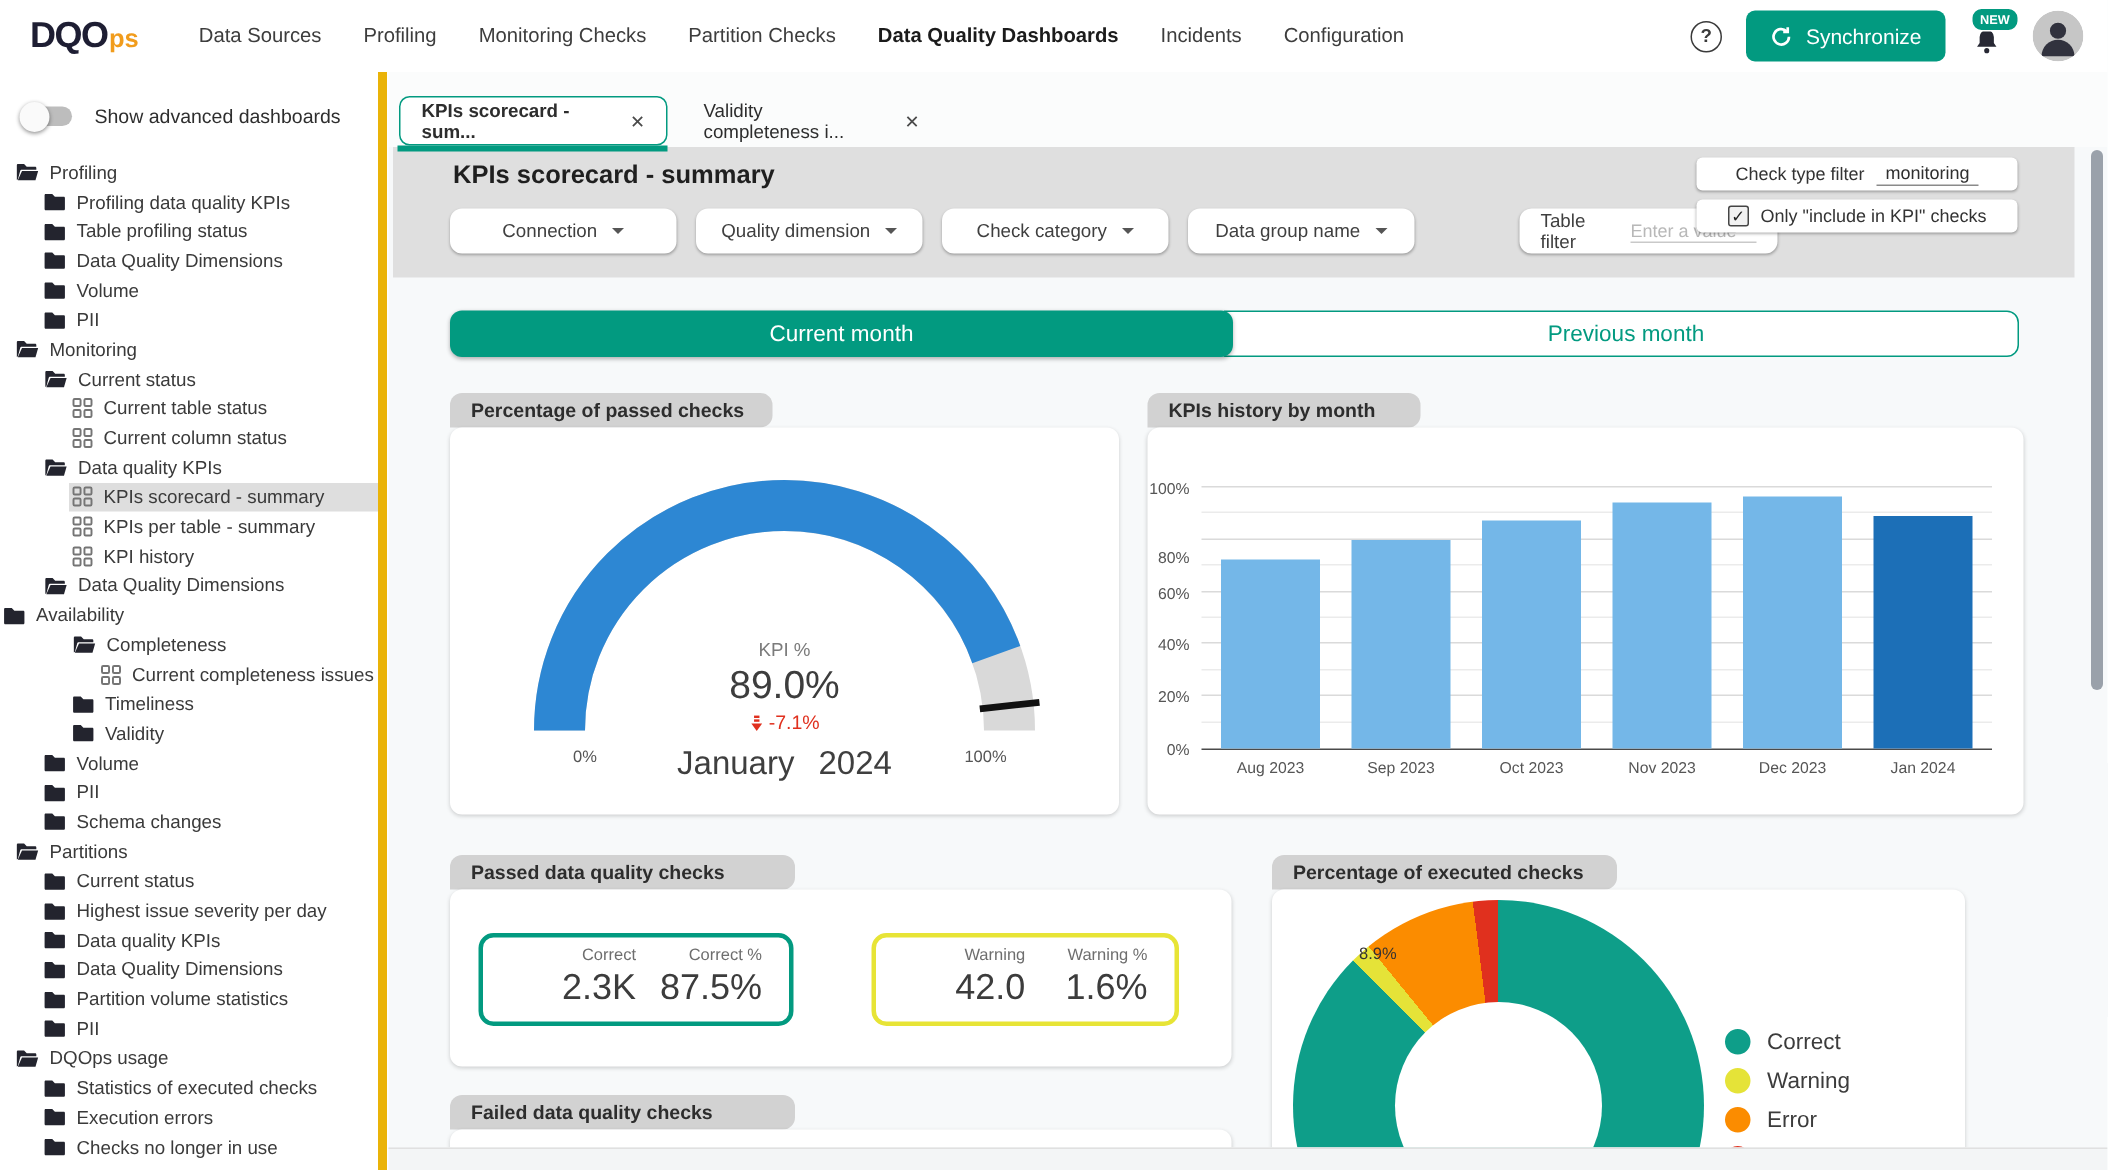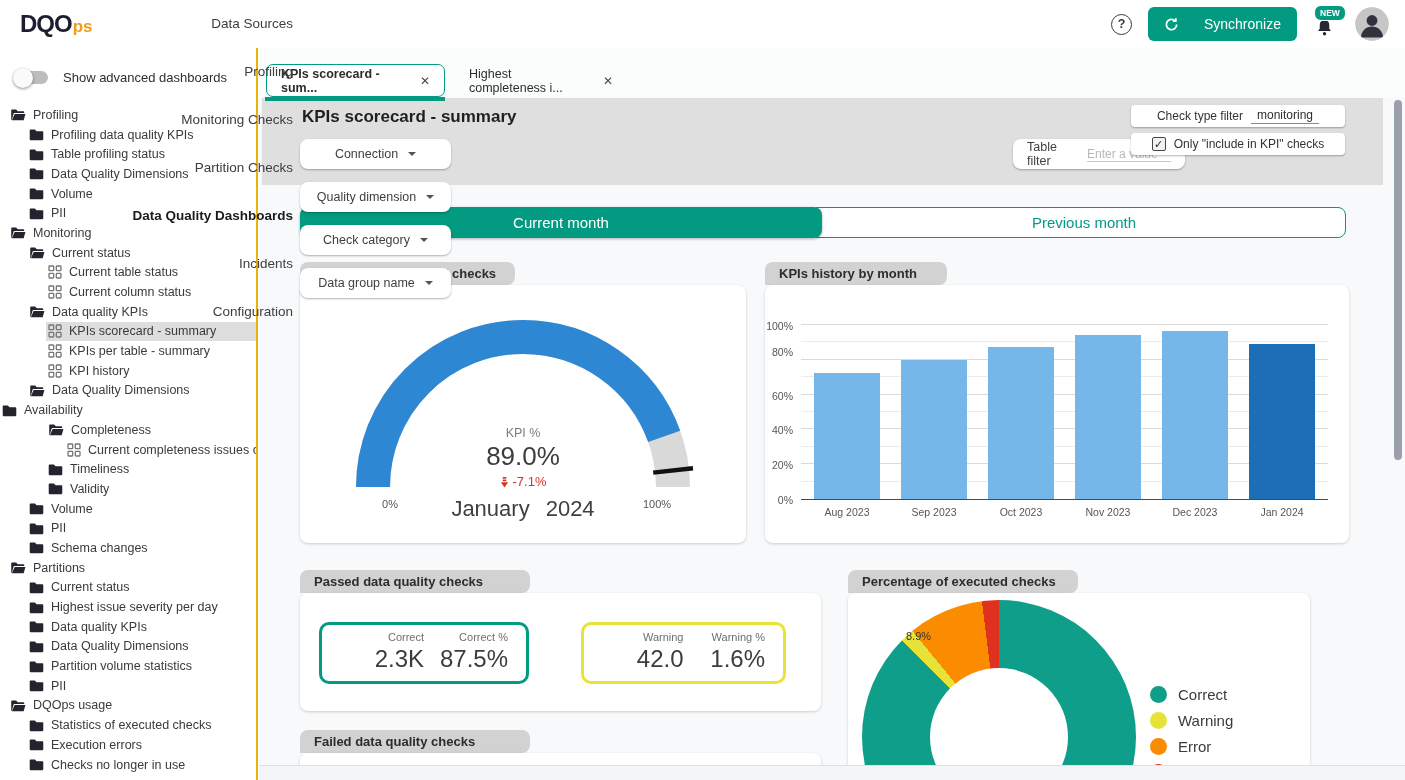--- a/index.html
+++ b/index.html
@@ -6,38 +6,38 @@
   html,body { width:1405px; height:780px; overflow:hidden; background:#fff;
     font-family:"Liberation Sans","DejaVu Sans",sans-serif; }
   #app { position:relative; width:1405px; height:780px; background:#fff; }
 
   
   .topbar { position:absolute; left:0; top:0; right:0; height:48px; background:#fff;
     display:flex; align-items:center; z-index:30; }
   .logo { display:flex; align-items:baseline; padding:0 26px 0 20px; cursor:pointer; }
   .logo .l1 { font-weight:900; font-size:24px; letter-spacing:-1px; color:#1e1e33; }
   .logo .l2 { font-weight:900; font-size:17px; color:#f19c1c; margin-left:1px; }
-  .nav { display:flex; align-items:flex-end; height:100%;flex-direction:column; }
+  .nav { display:flex; align-items:flex-start; height:100%; }
   .nav-item { padding:0 14px; font-size:13.5px; color:#3d3d3d; cursor:pointer; line-height:48px; }
   .nav-item.active { font-weight:bold; color:#1b1b1b; }
   .top-right { margin-left:auto; display:flex; align-items:center; gap:16px; padding-right:16px; }
   .help-icon { width:21px; height:21px; border:1.8px solid #3a3a3a; border-radius:50%;
     font-size:12.5px; font-weight:bold; color:#3a3a3a; display:flex; align-items:center; justify-content:center; cursor:pointer; }
   .sync-btn { height:34px; background:#029a80; border:none; border-radius:6px; color:#fff;
-    font-size:14px; display:flex; align-items:center; gap:25px; padding:17px 16px; cursor:pointer;
+    font-size:14px; display:flex; align-items:center; gap:9px; padding:17px 16px; cursor:pointer;
     font-family:inherit; }
   .bell-wrap { position:relative; width:26px; height:30px; cursor:pointer; }
   .bell-wrap svg { position:absolute; left:2px; top:9px; }
   .new-badge { position:absolute; left:1px; top:-4px; background:#029a80; color:#fff;
     font-size:8.5px; font-weight:bold; border-radius:7px; padding:2px 5px; border:1.5px solid #fff; }
   .avatar { width:34px; height:34px; border-radius:50%; overflow:hidden; cursor:pointer; }
 
   
   .sidebar { position:absolute; left:0; top:48px; width:258px; bottom:0; background:#fff;
-    border-right:2px solid #eab308; overflow:hidden; z-index:20; }
+    border-right:6px solid #eab308; overflow:hidden; z-index:20; }
   .adv-toggle { display:flex; align-items:center; gap:15px; padding:22px 0 0 16px;
     font-size:13px; color:#2e2e2e; }
   .switch { width:32px; height:13px; background:#bdbdbd; border-radius:7px; position:relative;
     cursor:pointer; flex:none; }
   .switch .knob { position:absolute; left:-3px; top:-3.5px; width:20px; height:20px;
     background:#fafafa; border-radius:50%; box-shadow:0 1px 3px rgba(0,0,0,.45); }
   .tree { margin-top:20px; font-size:12.5px; color:#3a3a3a; white-space:nowrap; }
   .tree-row { height:19.7px; display:flex; align-items:center; cursor:pointer; }
   .tree-row .inner { display:flex; align-items:center; gap:7px; flex:1; height:100%;
     overflow:hidden; padding-left:2px; }
@@ -51,21 +51,21 @@
   .tab .close { margin-left:24px; font-size:12px; color:#4a4a4a; cursor:pointer; }
   .tab.active { left:7px; width:179px; border:1px solid #029a80; font-weight:bold; background:#fff; }
   .tab.inactive { left:196px; width:172px; }
   .tab-underline { position:absolute; left:6px; top:49px; width:180px; height:4px; background:#029a80; }
 
   
   .main-bg { position:absolute; left:259px; top:98px; right:0; bottom:0; background:#f7f9fa; }
   .header-panel { position:absolute; left:262px; top:98px; width:1121px; height:87px;
     background:#dfdfdf; z-index:5; }
   .page-title { position:absolute; left:40px; top:9px; font-size:17px; font-weight:bold; color:#1f1f1f; }
-  .filter-row { position:absolute; left:38px; top:41px; display:flex; gap:13px;flex-direction:column; }
+  .filter-row { position:absolute; left:38px; top:41px; display:flex; gap:13px; }
   .pill { height:30px; background:#fff; border-radius:8px; box-shadow:0 1px 2px rgba(0,0,0,.3);
     display:flex; align-items:center; justify-content:center; gap:10px; font-size:12.5px;
     color:#3f3f3f; padding:0 14px; cursor:pointer; }
   .caret { width:0; height:0; border-left:4px solid transparent; border-right:4px solid transparent;
     border-top:4.5px solid #555; }
   .tf-pill { width:172px; justify-content:flex-start; }
   .tf-pill input { border:none; outline:none; border-bottom:1px solid #c9c9c9; width:84px;
     font-size:12px; color:#3f3f3f; font-family:inherit; background:transparent; }
   .tf-pill input::placeholder { color:#b8b8b8; }
   .right-filters { position:absolute; left:869px; top:7px; width:214px; }
@@ -573,21 +573,21 @@
   </div>
 
   <div class="main-bg"></div>
 
   <div class="tabbar">
     <div class="tab active">
       <span>KPIs scorecard - sum...</span>
       <span class="close">✕</span>
     </div>
     <div class="tab inactive">
-      <span>Highest completeness i...</span>
+      <span>Validity completeness i...</span>
       <span class="close">✕</span>
     </div>
     <div class="tab-underline"></div>
   </div>
 
   <div class="header-panel">
     <div class="page-title">KPIs scorecard - summary</div>
     <div class="filter-row">
         <div class="pill" style="width: 151px;">
           <span>Connection</span>
@@ -659,21 +659,21 @@
       </div>
     </div>
 
     <div class="card-label" style="left:506px;top:77px;width:182px;">KPIs history by month</div>
     <div class="card" style="left:506px;top:100px;width:584px;height:258px;">
       <div class="bar-yaxis">
           <div class="ylab" style="bottom: -6px;">0%</div>
           <div class="ylab" style="bottom: 28.8px;">20%</div>
           <div class="ylab" style="bottom: 63.6px;">40%</div>
           <div class="ylab" style="bottom: 98.4px;">60%</div>
-          <div class="ylab" style="bottom: 142px; margin-left: 48px;">80%</div>
+          <div class="ylab" style="bottom: 122px; margin-left: 48px;">80%</div>
           <div class="ylab" style="bottom: 168px;">100%</div>
         </div>
       <div class="bar-plot">
           <div class="gridline" style="bottom: 174px;"></div>
           <div class="gridline minor" style="bottom: 156.6px;"></div>
           <div class="gridline" style="bottom: 139.2px;"></div>
           <div class="gridline minor" style="bottom: 121.8px;"></div>
           <div class="gridline" style="bottom: 104.4px;"></div>
           <div class="gridline minor" style="bottom: 87px;"></div>
           <div class="gridline" style="bottom: 69.6px;"></div>

